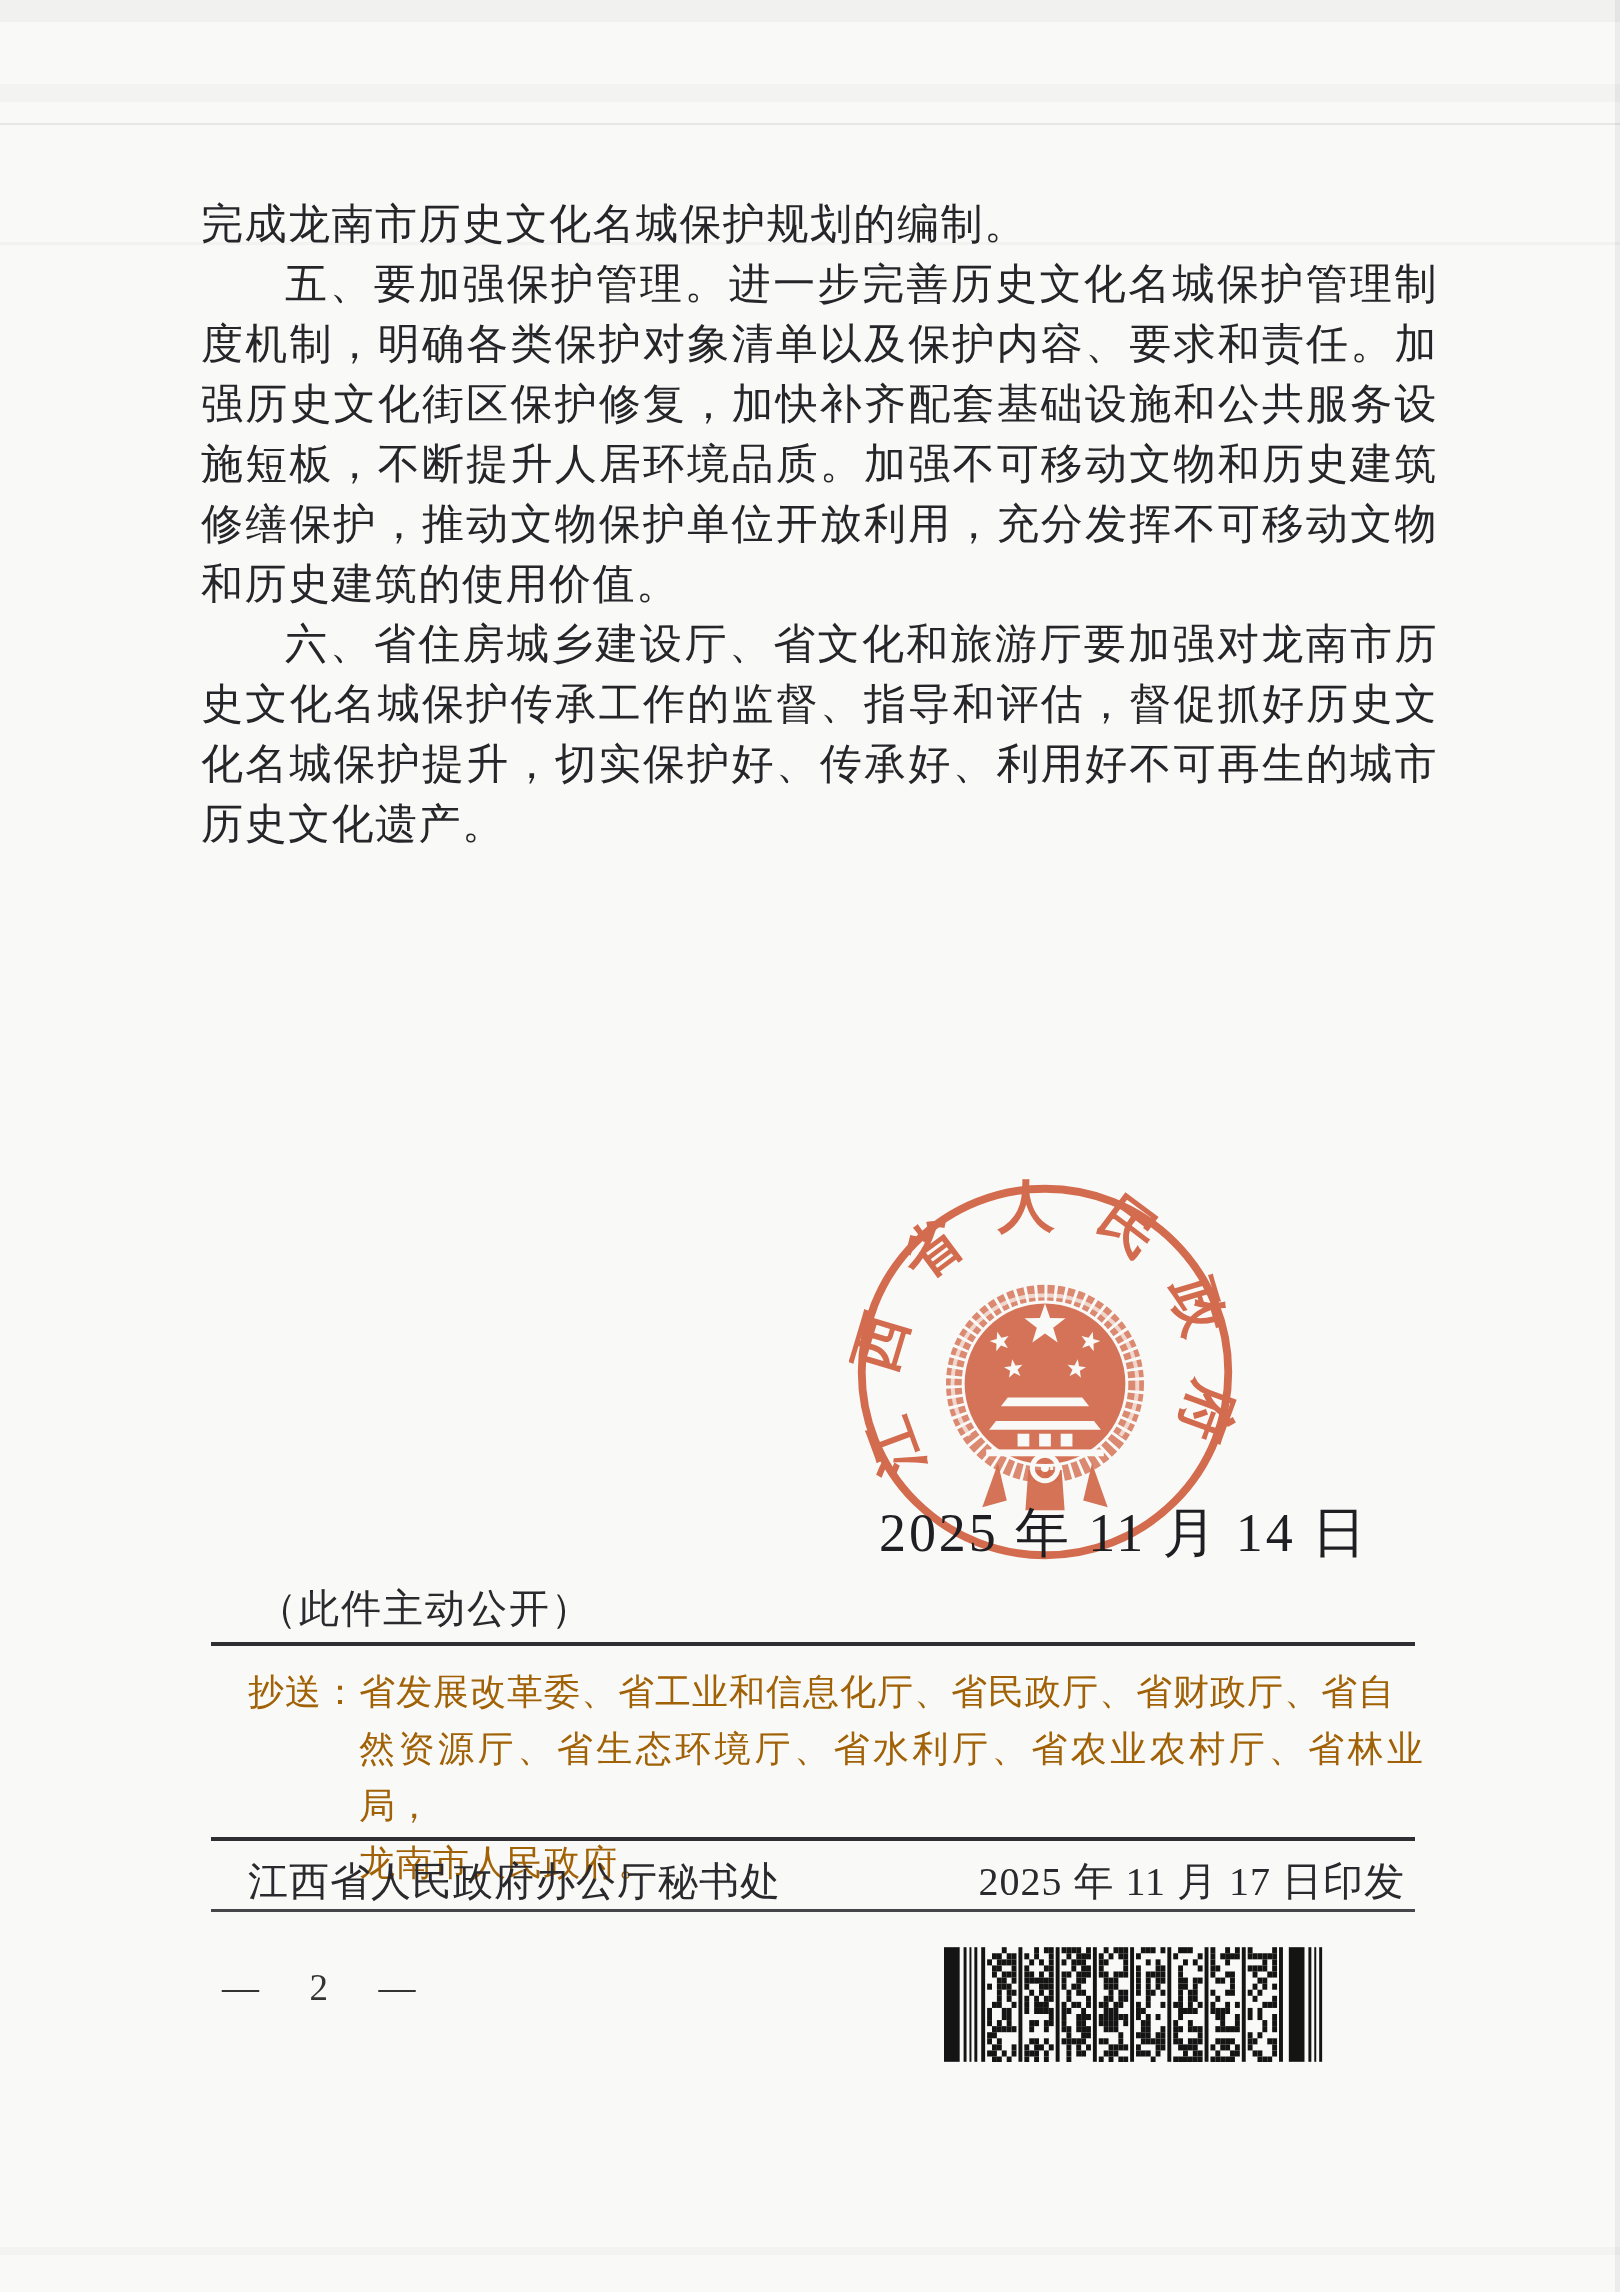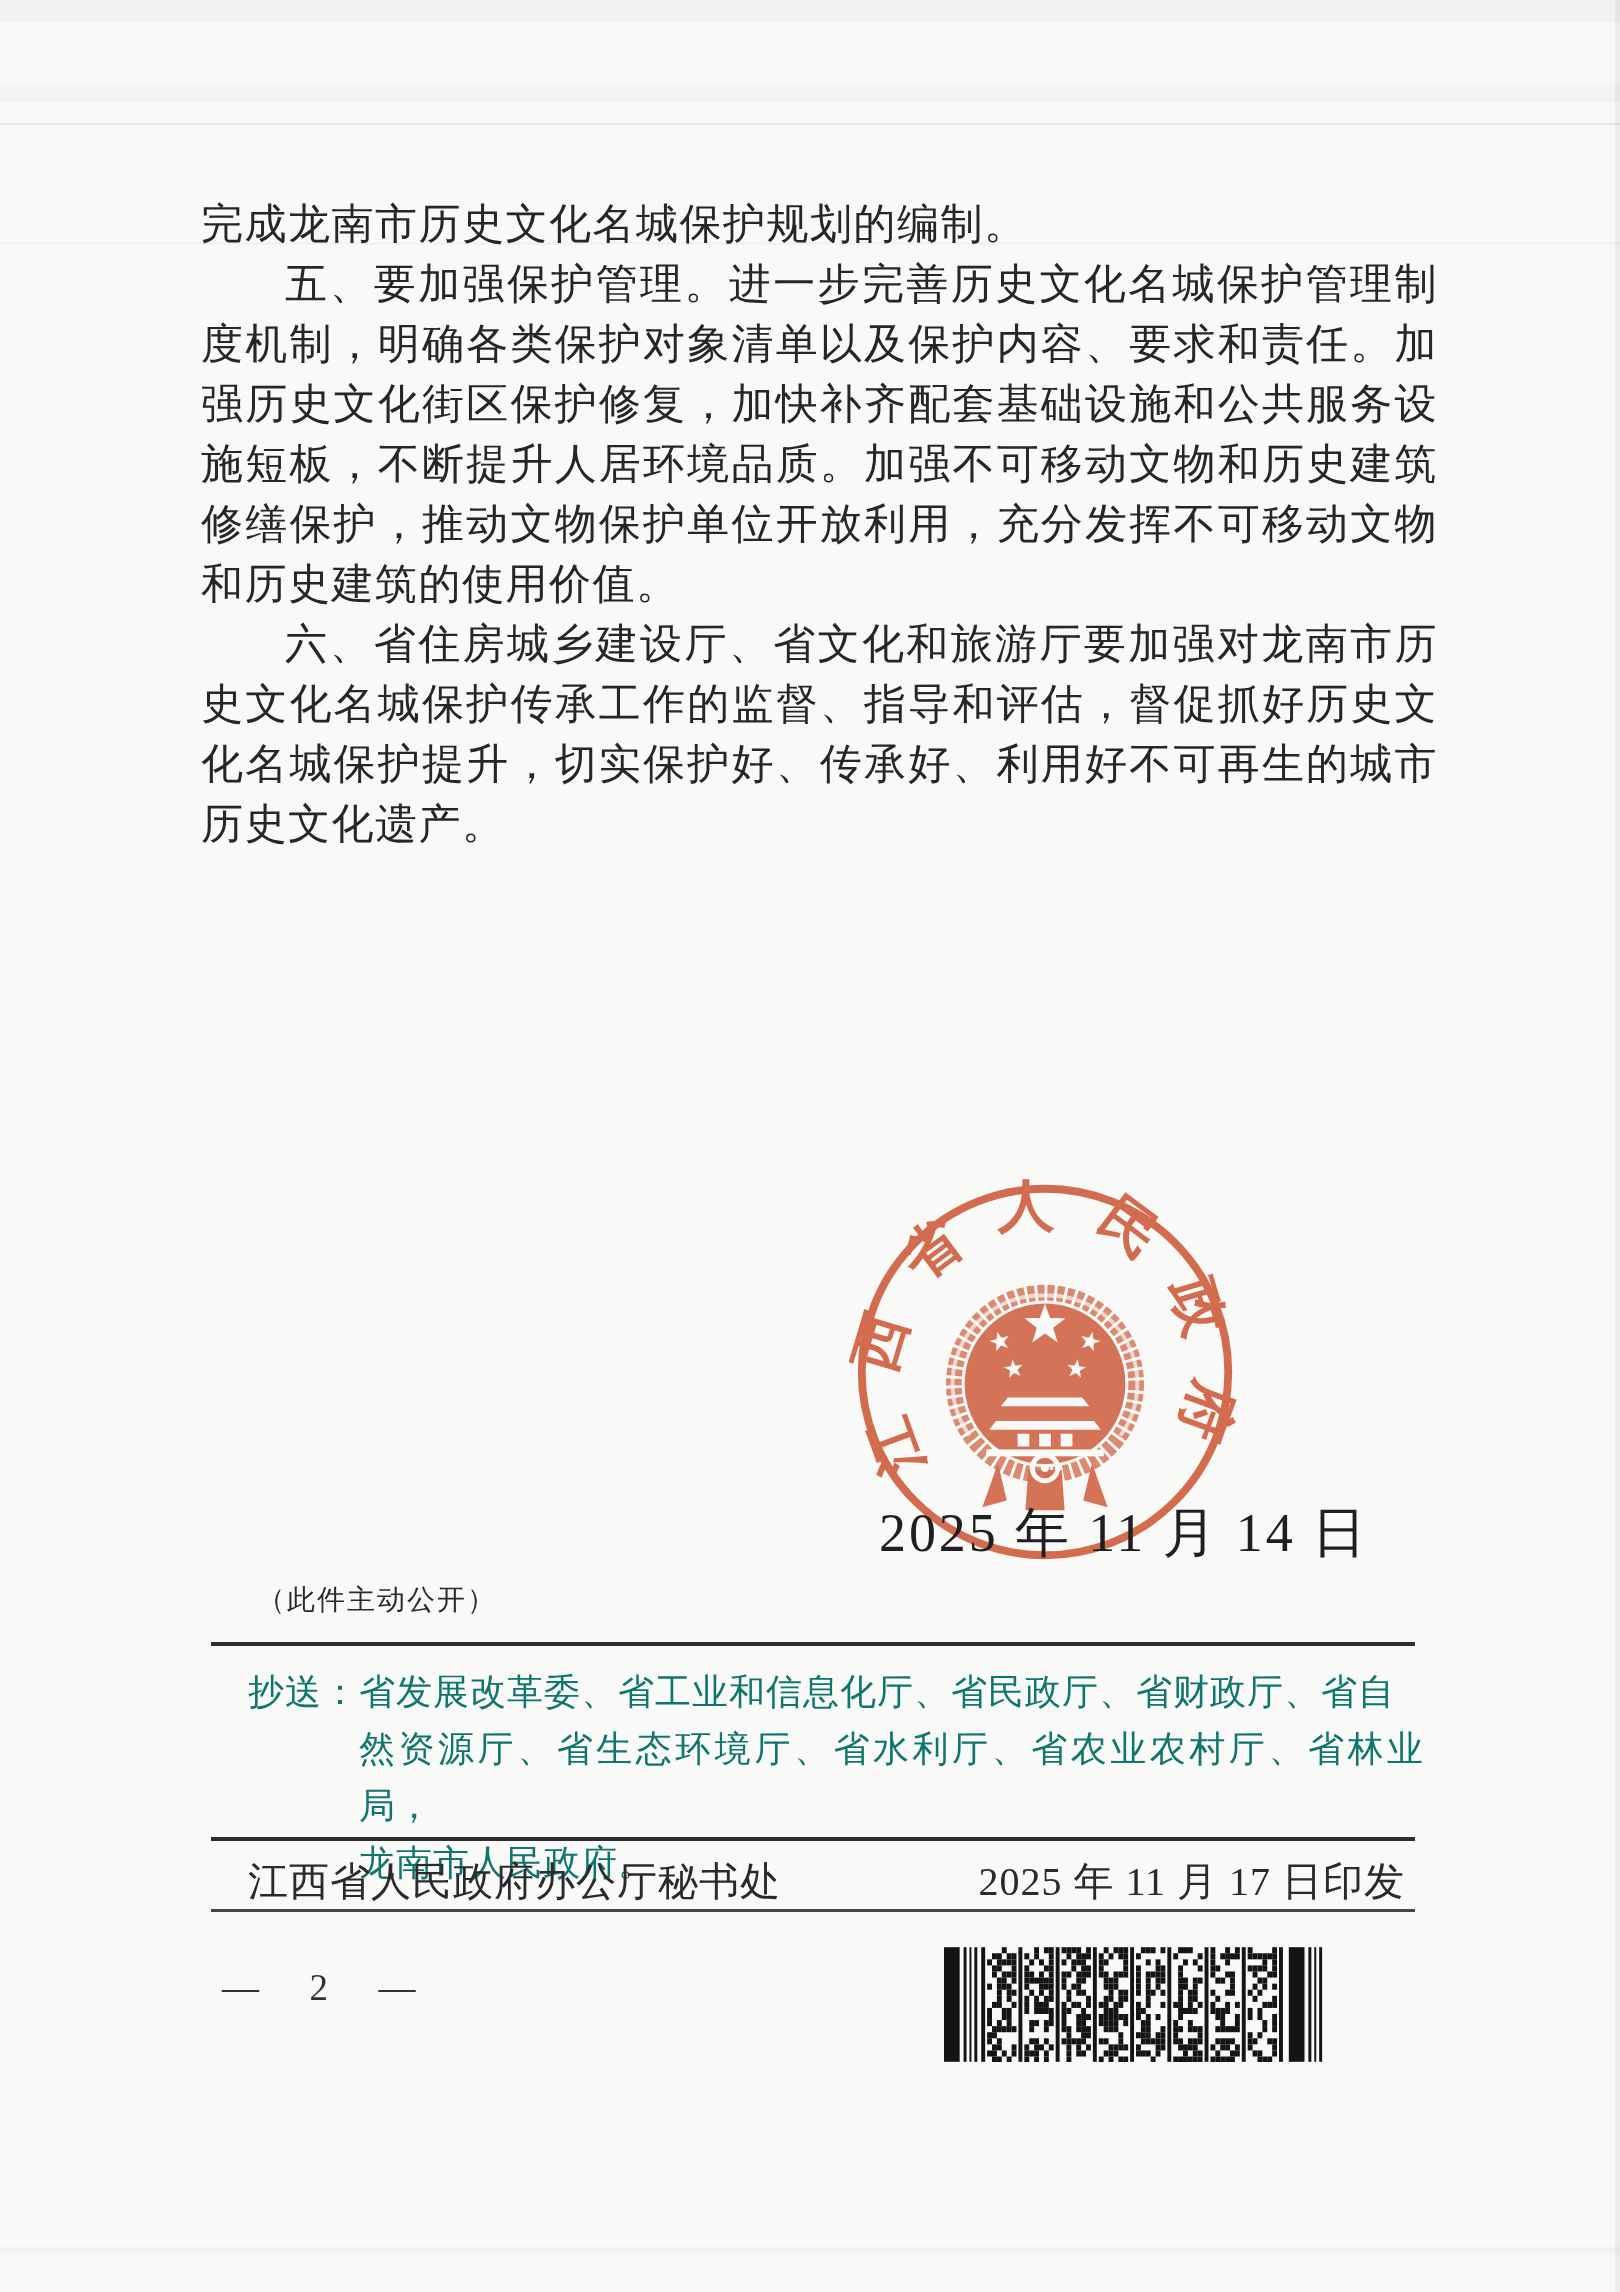--- a/index.html
+++ b/index.html
@@ -31,31 +31,31 @@
   .seal-wrap{
     position:absolute;left:849px;top:1176px;width:392px;height:392px;
     opacity:0.92;
   }
   .seal-date{
     position:absolute;left:879px;top:1497px;width:412px;
     font-size:54px;letter-spacing:2.9px;color:#1f1f23;white-space:nowrap;
   }
   .disclosure{
     position:absolute;left:257px;top:1581px;
-    font-size:28px;letter-spacing:2px;color:#2a2a2e;
+    font-size:40px;letter-spacing:2px;color:#2a2a2e;
   }
   .sep{position:absolute;left:211px;width:1204px;background:#2f2f33;}
   .sep-top{top:1642px;height:3.9px;}
   .sep-mid{top:1837px;height:3.9px;}
   .sep-bot{top:1909px;height:2.9px;background:#46464a;}
 
   .cc-block{
     position:absolute;left:248px;top:1664px;width:1176px;
     display:flex;align-items:flex-start;
-    font-size:36px;line-height:57px;letter-spacing:1px;color:#0f766e;
+    font-size:36px;line-height:57px;letter-spacing:1px;color:#a16207;
   }
   .cc-label{flex:0 0 auto;white-space:nowrap;}
   .cc-recipients{flex:1 1 auto;text-align:justify;}
 
   .footer-row{
     position:absolute;left:248px;top:1854px;width:1157px;
     display:flex;justify-content:space-between;
     font-size:40px;letter-spacing:1px;color:#2a2a2e;
   }
   .footer-office{white-space:nowrap;}

